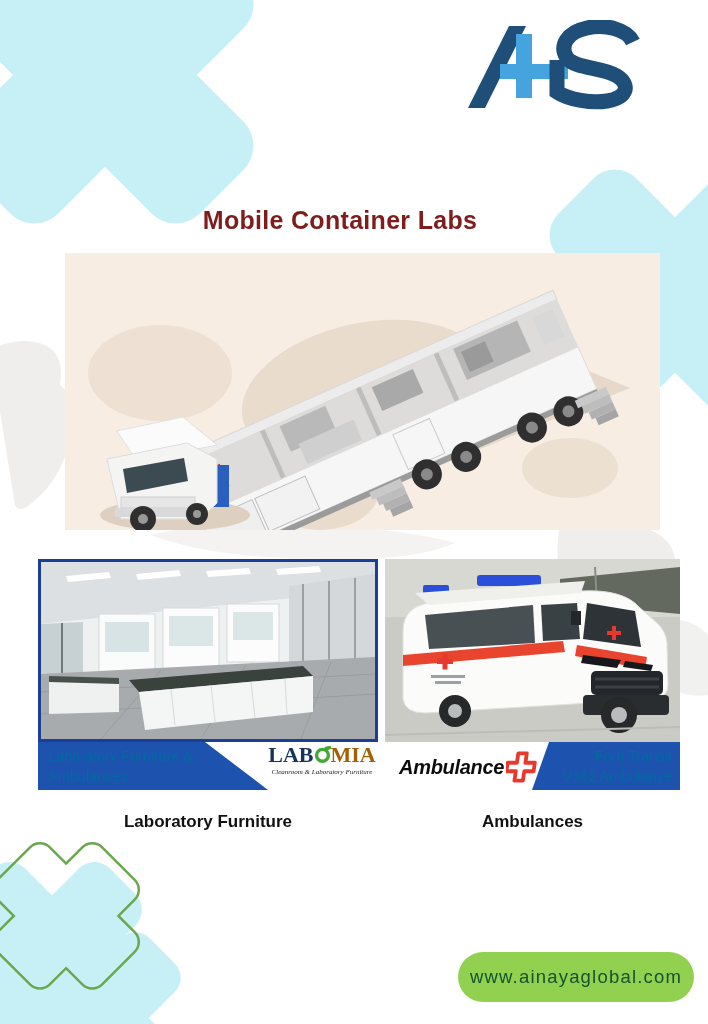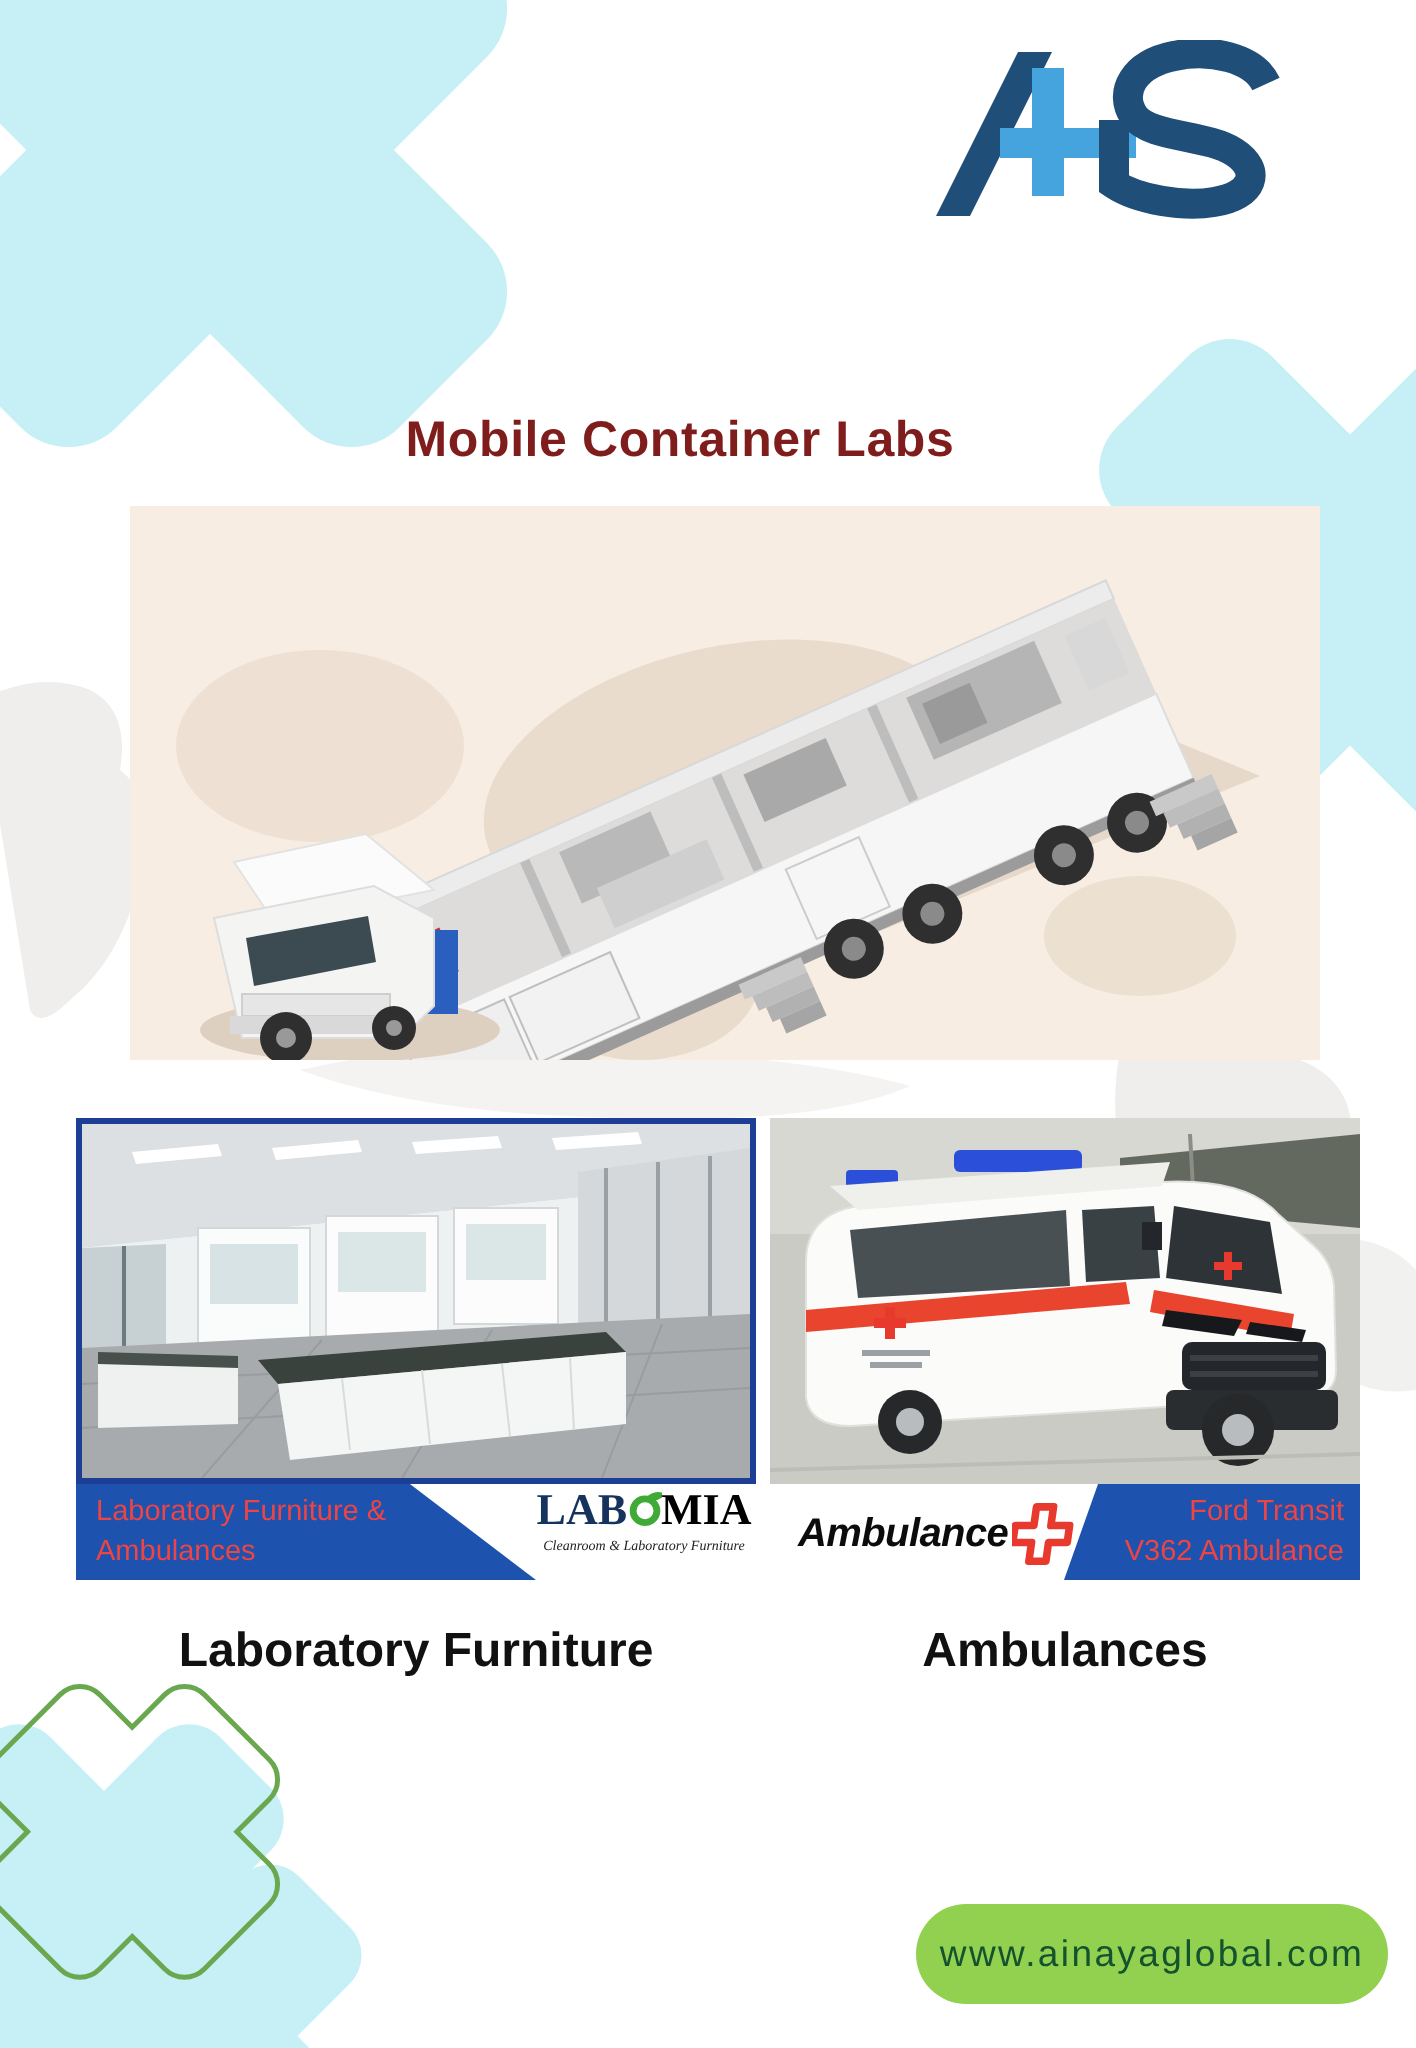--- a/index.html
+++ b/index.html
@@ -10,48 +10,48 @@
   
   svg.decor{overflow:visible;}
 
   
   #brand{left:436px;top:20px;width:248px;height:112px;text-align:center;}
   #brand-name{display:block;margin-top:2px;color:#1f4e79;font-size:14.5px;letter-spacing:.6px;}
 
   
   #page-title{left:0;top:206px;width:680px;text-align:center;
               font-size:25px;font-weight:bold;color:#7f1d1d;letter-spacing:.3px;}
-  .caption{top:812px;font-size:24px;font-weight:bold;color:#111;text-align:center;}
+  .caption{top:812px;font-size:17px;font-weight:bold;color:#111;text-align:center;}
   #caption-lab{left:38px;width:340px;}
   #caption-amb{left:385px;width:295px;}
 
   
   #hero{left:65px;top:253px;width:595px;height:277px;background:#f7ede3;z-index:3;}
 
   
   .card{z-index:3;}
   #card-lab{left:38px;top:559px;width:340px;}
   #card-amb{left:385px;top:559px;width:259px;}
   #lab-photo-frame{width:334px;height:177px;border:3px solid #1c3e94;background:#fff;}
   #amb-photo-frame{width:295px;height:183px;background:#fff;}
   .banner{position:relative;height:48px;background:#ffffff;margin-top:0;}
   #lab-banner{width:340px;}
   #amb-banner{width:295px;}
   .banner-blue{position:absolute;top:0;bottom:0;background:#1d52ae;}
   #lab-banner-blue{left:0;width:230px;clip-path:polygon(0 0,72.6% 0,100% 100%,0 100%);}
   #amb-banner-blue{right:0;width:148px;clip-path:polygon(11.5% 0,100% 0,100% 100%,0 100%);}
-  .banner-text{position:absolute;color:#ef4444;font-size:14.5px;line-height:1.35;}
+  .banner-text{position:absolute;color:#0369a1;font-size:14.5px;line-height:1.35;}
   #lab-banner-text{left:10px;top:5px;}
   #amb-banner-text{right:8px;top:5px;text-align:right;margin-left:40px;}
 
   
   #labomia{position:absolute;left:228px;top:2px;width:112px;text-align:center;}
   #labomia .word{font-family:"Liberation Serif",serif;font-weight:bold;font-size:22px;line-height:1;}
   #labomia .lab{color:#16335e;}
-  #labomia .mia{color:#000000;}
+  #labomia .mia{color:#a16207;}
   #labomia-tagline{display:block;font-family:"Liberation Serif",serif;font-style:italic;
                    font-size:7px;color:#222;margin-top:2px;white-space:nowrap;}
 
   
   #amb-logo{position:absolute;left:14px;top:8px;display:flex;align-items:center;}
   #amb-logo-label{font-size:20px;font-weight:800;font-style:italic;color:#0c0c0c;letter-spacing:-.3px;}
 
   
   #website-pill{left:458px;top:952px;width:236px;height:50px;border-radius:25px;
                 background:#92d050;display:flex;align-items:center;justify-content:center;

